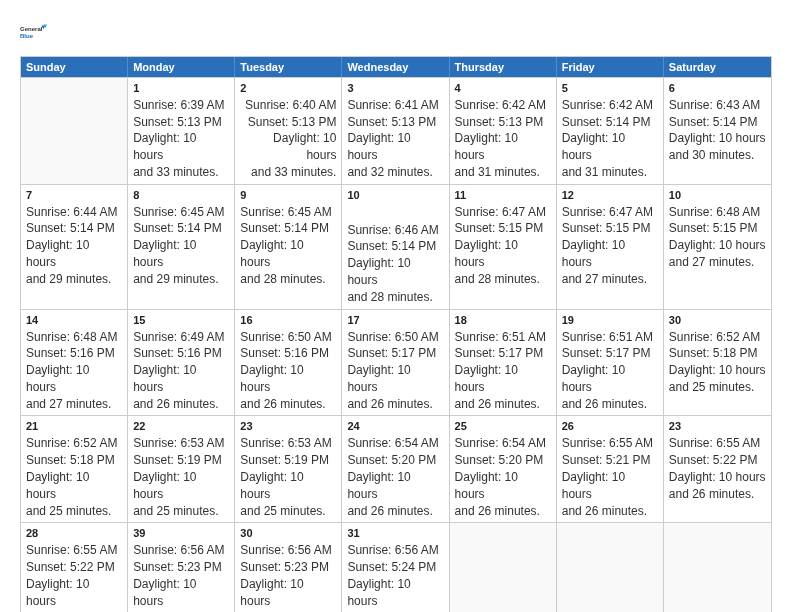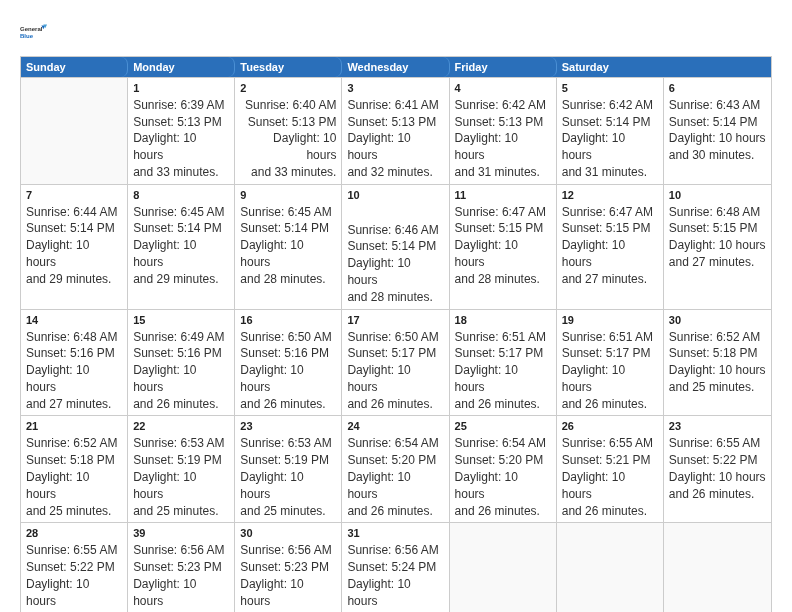--- a/index.html
+++ b/index.html
@@ -55,21 +55,20 @@
       grid-template-columns: repeat(7, 1fr);
       background: #2a6fba;
     }
     .cal-header-cell {
       color: #fff;
       font-size: 11px;
       font-weight: bold;
       text-align: left;
       padding: 4px 5px;
       border-right: 1px solid #4a8fd4;
-      border-radius: 7px;
     }
     .cal-header-cell:last-child { border-right: none; }
     .cal-body {
       flex: 1;
       display: flex;
       flex-direction: column;
     }
     .cal-row {
       display: grid;
       grid-template-columns: repeat(7, 1fr);
@@ -118,20 +117,21 @@
       <div class="subtitle"></div>
     </div>
   </div>
 
   <div class="calendar">
     <div class="cal-header">
     <div class="cal-header-cell">Sunday</div>
         <div class="cal-header-cell">Monday</div>
         <div class="cal-header-cell">Tuesday</div>
         <div class="cal-header-cell">Wednesday</div>
+        <div class="cal-header-cell">Thursday</div>
         <div class="cal-header-cell">Friday</div>
         <div class="cal-header-cell">Saturday</div>
       </div>
     <div class="cal-body">
     <div class="cal-row">
           <div class="cal-cell empty"></div>
           <div class="cal-cell">
             <span class="day-num">1</span>
             <div class="cell-text" style="white-space: pre-line;">Sunrise: 6:39 AM
 Sunset: 5:13 PM

